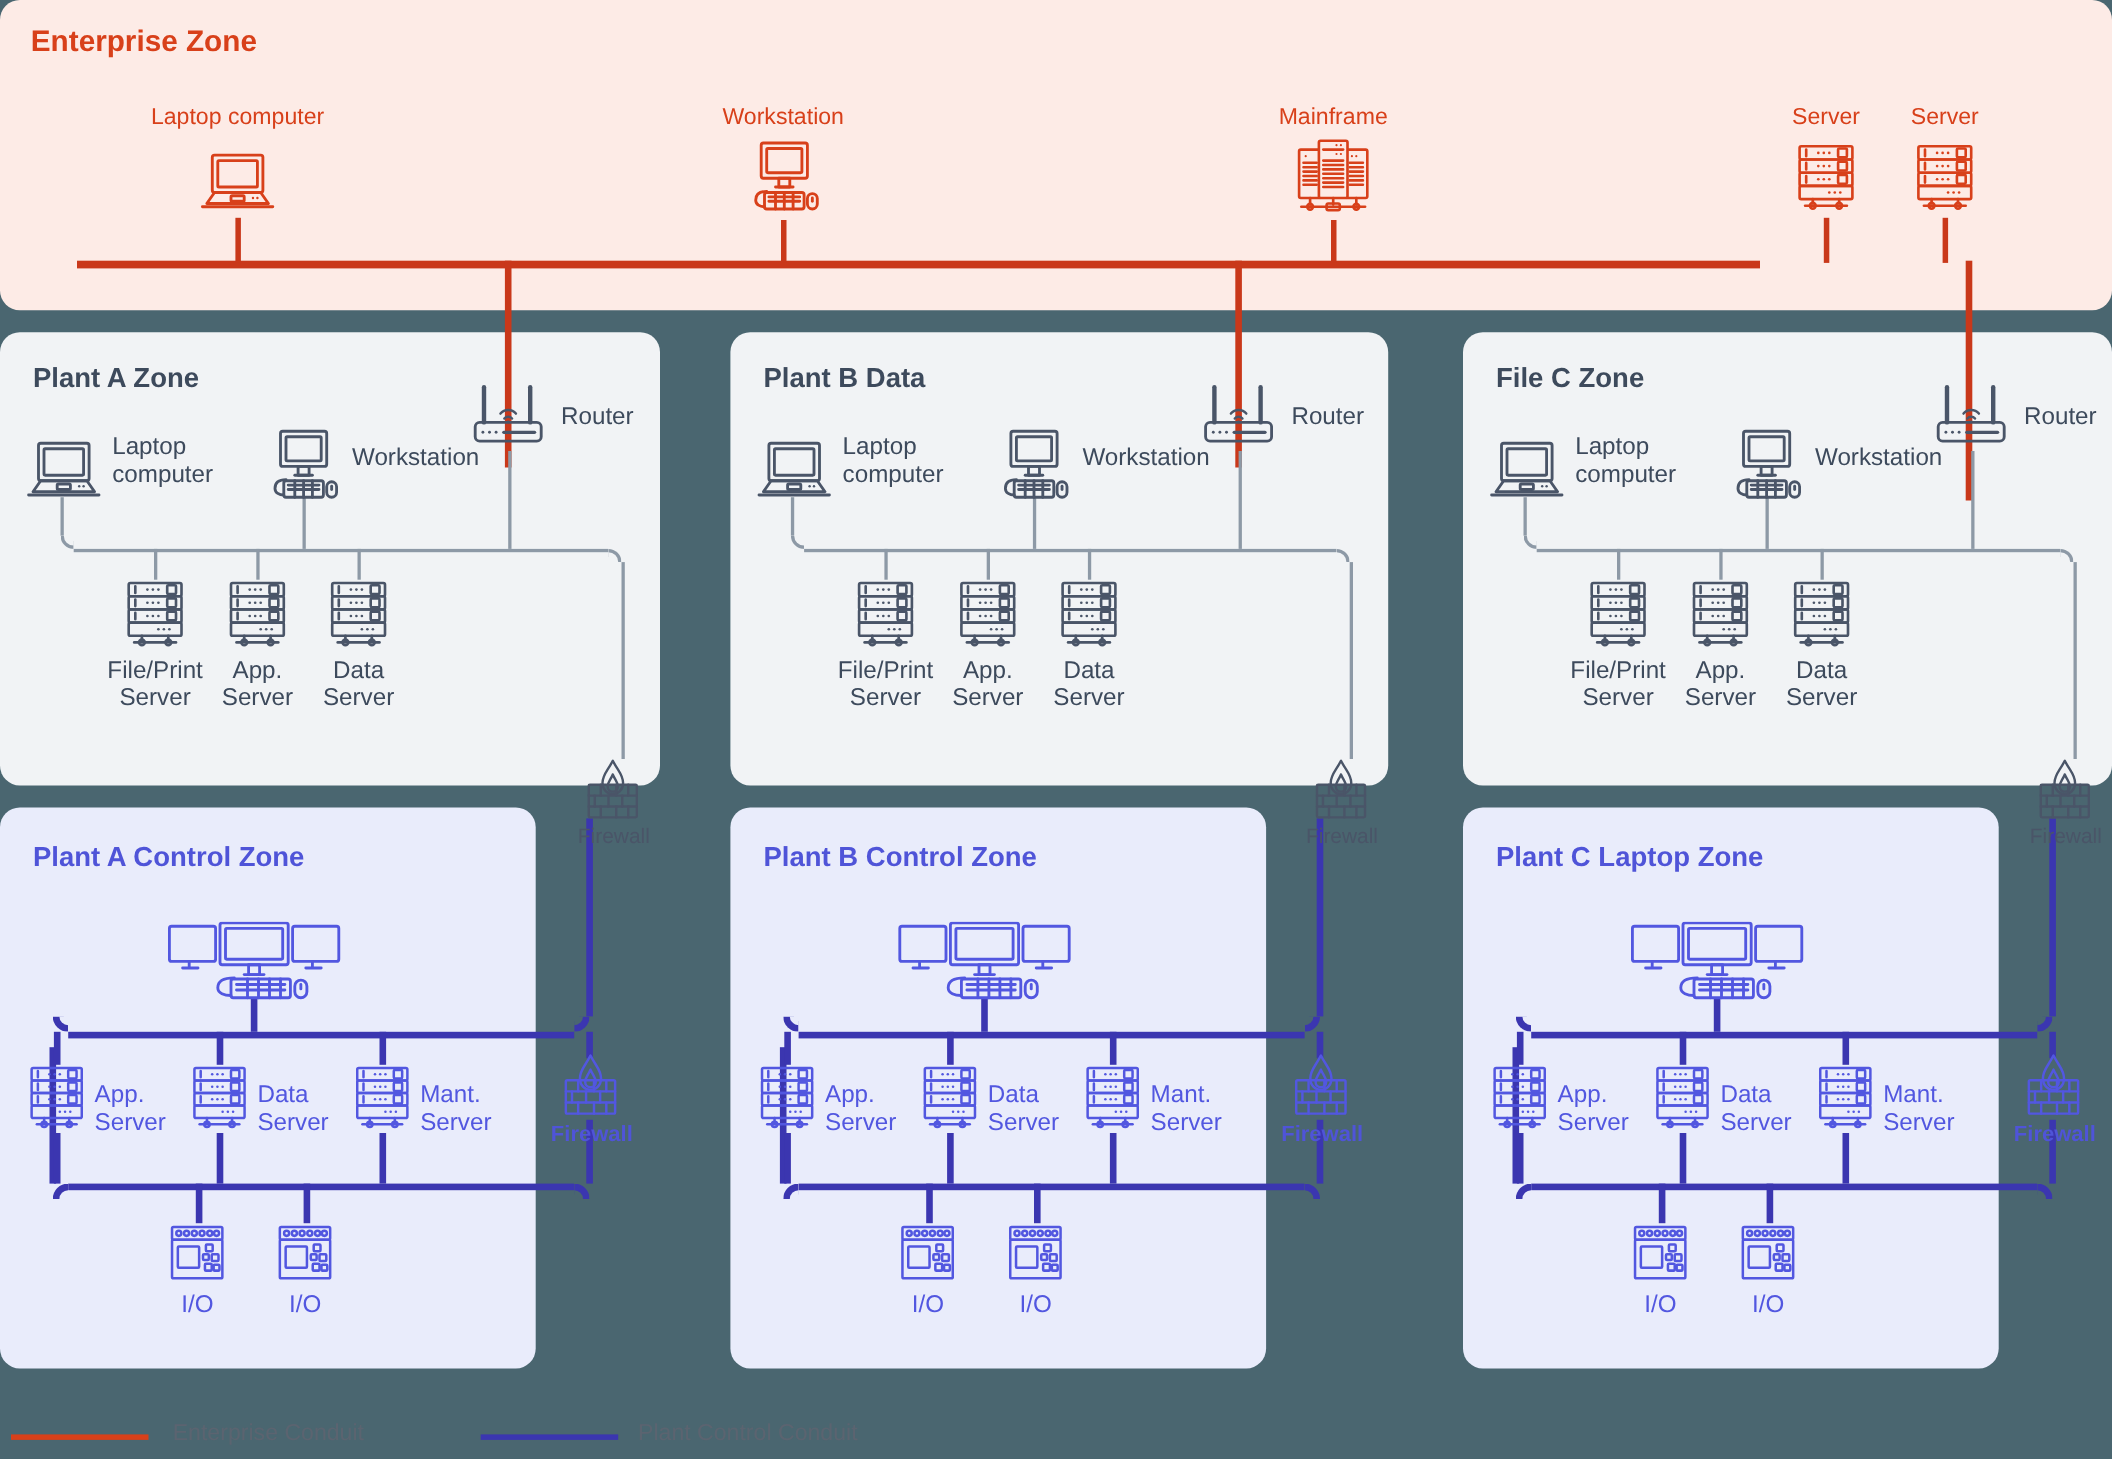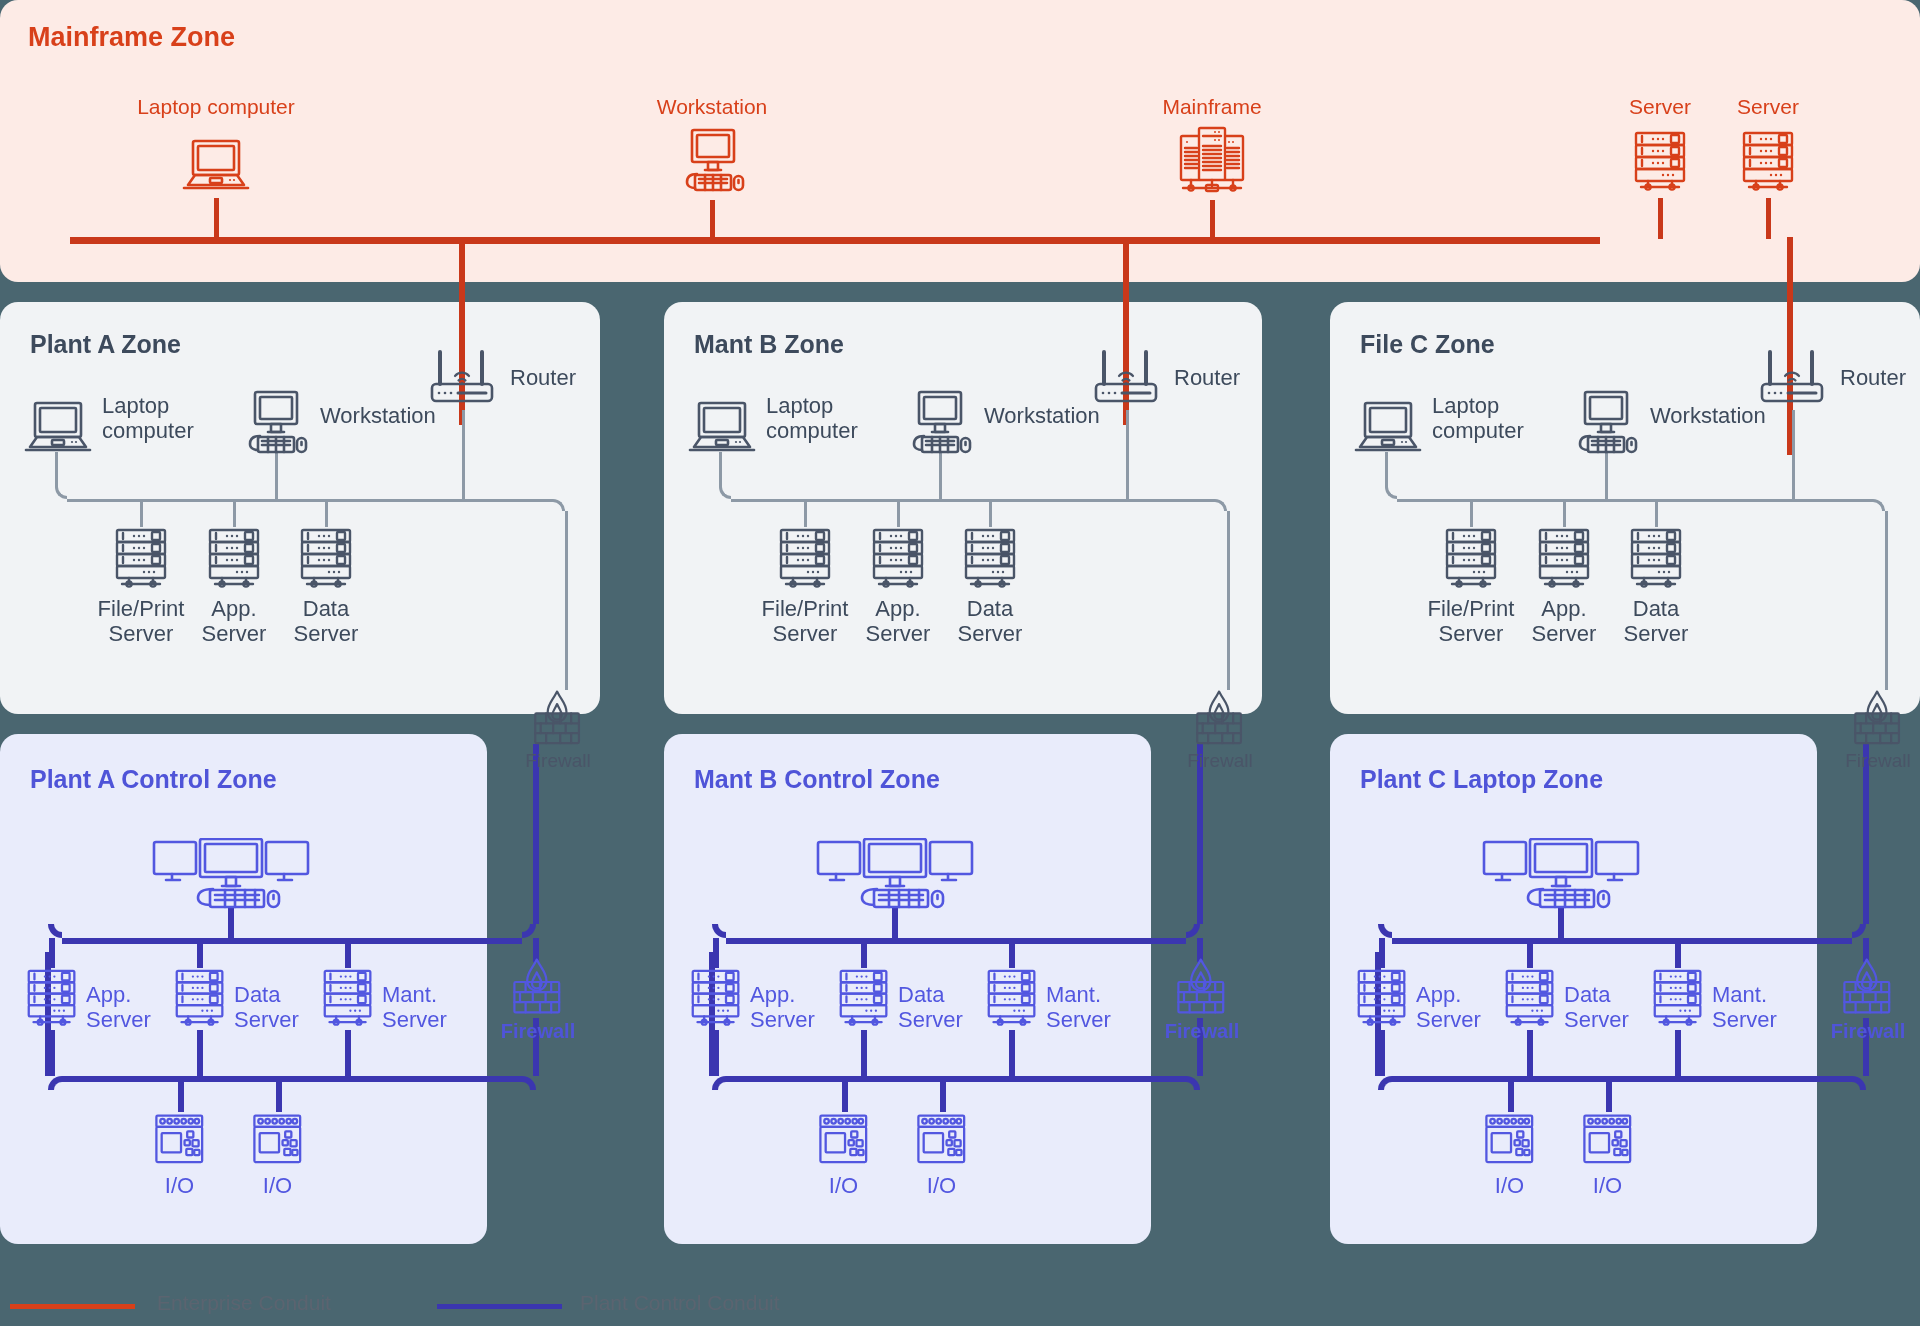--- a/index.html
+++ b/index.html
@@ -41,38 +41,38 @@
   .legend{position:absolute;left:0;top:1286px;width:1920px;height:40px;}
   .lg-line{position:absolute;top:18px;height:0;border-top-width:5px;border-top-style:solid;}
   .lg-text{position:absolute;top:5px;font-size:21px;color:#5b6470;white-space:nowrap;}
 </style>
 </head>
 <body>
 
 <div id="stage">
 
   <div class="zone ent-zone"></div>
-  <div class="zone-title ent-title">Mainframe Zone</div>
+  <div class="zone-title ent-title">Enterprise Zone</div>
 
   <div class="wire h ent-wire ent-bus" style="left:70px;top:237px;width:1530px;"></div>
 
   <div class="zone plant-zone" style="left:0px;top:302px;width:600px;height:412px;"></div>
   <div class="zone plant-zone" style="left:664px;top:302px;width:598px;height:412px;"></div>
   <div class="zone plant-zone" style="left:1330px;top:302px;width:590px;height:412px;"></div>
 
   <div class="zone-title plant-title" style="left:30px;top:330px;">Plant A Zone</div>
-  <div class="zone-title plant-title" style="left:694px;top:330px;">Mant B Zone</div>
+  <div class="zone-title plant-title" style="left:694px;top:330px;">Plant B Data</div>
   <div class="zone-title plant-title" style="left:1360px;top:330px;">File C Zone</div>
 
   <div class="zone ctrl-zone" style="left:0px;top:734px;width:487px;height:510px;"></div>
   <div class="zone ctrl-zone" style="left:664px;top:734px;width:487px;height:510px;"></div>
   <div class="zone ctrl-zone" style="left:1330px;top:734px;width:487px;height:510px;"></div>
 
   <div class="zone-title ctrl-title" style="left:30px;top:765px;">Plant A Control Zone</div>
-  <div class="zone-title ctrl-title" style="left:694px;top:765px;">Mant B Control Zone</div>
+  <div class="zone-title ctrl-title" style="left:694px;top:765px;">Plant B Control Zone</div>
   <div class="zone-title ctrl-title" style="left:1360px;top:765px;">Plant C Laptop Zone</div>
 
   <div class="legend">
     <div class="lg-line" style="left:10px;width:125px;border-top-color:#d8401a;"></div>
     <div class="lg-text" style="left:157px;">Enterprise Conduit</div>
     <div class="lg-line" style="left:437px;width:125px;border-top-color:#3b36b0;"></div>
     <div class="lg-text" style="left:580px;">Plant Control Conduit</div>
   </div>
 
   <div id="wires">

